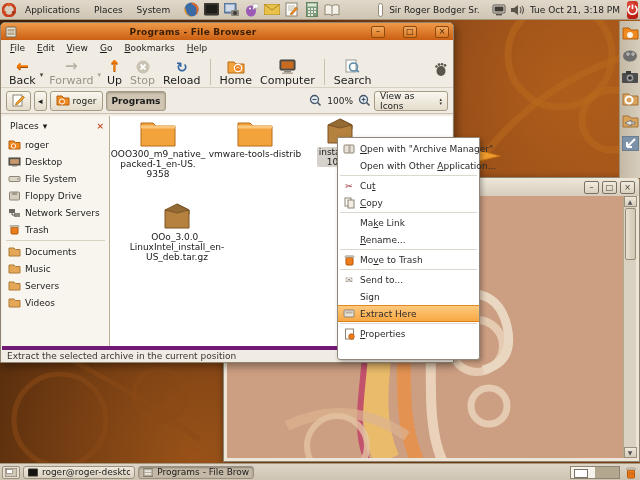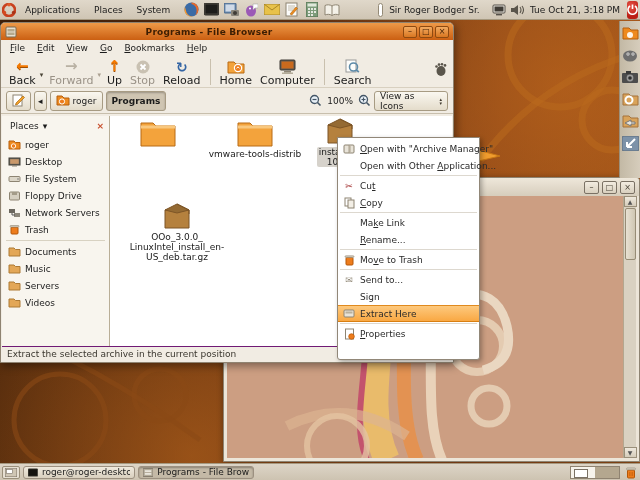--- a/index.html
+++ b/index.html
@@ -45,21 +45,21 @@
   .bg-content { position:absolute; left:3px; top:18px; right:3px; bottom:3px; background:#cc9e82; overflow:hidden; }
   .bg-scrollbar { position:absolute; right:3px; top:18px; bottom:3px; width:13px; background:#d9d1c1; border-left:1px solid #b3a78f;
     display:flex; flex-direction:column; justify-content:space-between; align-items:center; }
   .sb-btn { width:13px; height:11px; background:linear-gradient(#efe9dd,#d5ccba); border:1px solid #9a8f7a; font-size:6px; line-height:9px; text-align:center; color:#555; }
   .sb-thumb { position:absolute; top:12px; left:1px; width:11px; height:52px; background:linear-gradient(90deg,#e8e1d2,#cfc6b2); border:1px solid #978c75; border-radius:2px; }
 
   
   .fb-window { position:absolute; left:0; top:22px; width:454px; height:341px; z-index:10;
     background:#f1ece3; border:1px solid #8f8371; border-radius:5px 5px 0 0; box-shadow:2px 3px 8px rgba(0,0,0,.4); }
   .fb-titlebar { height:17px; border-radius:4px 4px 0 0; background:linear-gradient(#ee9a48,#cb5f12);
-    display:flex; align-items:center; padding:0 4px; }
+    display:flex; align-items:center; padding:0 4px;gap:16px; }
   .fb-title { flex:1; text-align:center; font-weight:bold; color:#3e1e03; letter-spacing:.2px; }
   .wbtn { width:14px; height:12px; margin-left:2px; border:1px solid #8f4a10; border-radius:2px;
     background:linear-gradient(#f2aa60,#d97721); color:#401f05; font-size:8px; line-height:10px; text-align:center; }
   .fb-menubar { height:16px; display:flex; align-items:center; gap:2px; padding:0 4px; background:#f1ece3; }
   .fb-menubar .mitem { padding:18px 5px; }
   .u { text-decoration:underline; }
 
   .fb-toolbar { height:32px; display:flex; align-items:flex-start; padding:1px 4px 0 4px; background:#f1ece3; border-bottom:1px solid #d8d0c0; }
   .tbtn { display:flex; flex-direction:column; align-items:center; justify-content:flex-start; padding:1px 4px; border-radius:3px; }
   .tbtn .ticon { height:17px; display:flex; align-items:center; justify-content:center; }
@@ -89,21 +89,21 @@
   .side-header .ph { flex:1; display:flex; align-items:center; gap:4px; border:1px solid transparent; padding:1px 4px; }
   .side-close { color:#c8502e; font-weight:bold; font-size:9px; padding:0 2px; }
   .side-item { height:17px; display:flex; align-items:center; gap:4px; padding:0 4px 0 6px; white-space:nowrap; }
   .side-sep { height:1px; background:#d8d2c2; margin:2px 4px; }
   .fb-files { flex:1; background:#fff; position:relative; }
 
   .ficon { position:absolute; display:flex; flex-direction:column; align-items:center; }
   .flabel { text-align:center; line-height:10px; margin-top:2px; color:#1a1a1a; }
   .flabel.sel { background:#d6d2cb; border-radius:2px; padding:0 2px; }
 
-  .fb-statusbar { position:absolute; left:1px; right:1px; bottom:1px; height:15px; background:#f1ece3; border-top:1px solid #701a75;
+  .fb-statusbar { position:absolute; left:1px; right:1px; bottom:1px; height:15px; background:#f1ece3; border-top:4px solid #701a75;
     display:flex; align-items:center; padding:0 5px; color:#3a362e; border-radius:0; }
   .grip { position:absolute; right:1px; bottom:1px; width:12px; height:12px;
     background:repeating-linear-gradient(135deg, transparent 0 3px, #b7ac94 3px 4px); }
 
   
   .ctx-menu { position:absolute; left:337px; top:137px; width:143px; height:223px; z-index:30;
     background:#fff; border:1px solid #918778; box-shadow:2px 2px 5px rgba(0,0,0,.3); border-radius:0 0 3px 3px; padding-top:2px; }
   .ctx-item { height:17px; display:flex; align-items:center; gap:4px; padding:0 6px 0 4px; white-space:nowrap; color:#2a2a2a; }
   .ctx-item .ci { width:14px; display:flex; justify-content:center; align-items:center; flex:none; }
   .ctx-item.hl { background:linear-gradient(#fdc97e,#f9a843); border-top:1px solid #e08a1f; border-bottom:1px solid #d87f12; height:17px; }
@@ -441,20 +441,25 @@
       </div>
     </div>
 
     <div class="fb-files">
 
       <div class="ficon" style="left:8px; top:3px; width:80px;">
         <svg width="36" height="28" viewBox="0 0 36 28">
             <path d="M1 4 h12 l3 3 h19 v20 H1 z" fill="#f3a33c" stroke="#b86a14"></path>
             <path d="M1 8 h34" stroke="#f9c87e" stroke-width="3"></path>
           </svg>
+        <div class="flabel">
+          <div>OOO300_m9_native_</div>
+          <div>packed-1_en-US.</div>
+          <div>9358</div>
+        </div>
       </div>
 
       <div class="ficon" style="left:95px; top:3px; width:100px;">
         <svg width="36" height="28" viewBox="0 0 36 28">
             <path d="M1 4 h12 l3 3 h19 v20 H1 z" fill="#f3a33c" stroke="#b86a14"></path>
             <path d="M1 8 h34" stroke="#f9c87e" stroke-width="3"></path>
           </svg>
         <div class="flabel">
           <div>vmware-tools-distrib</div>
         </div>

